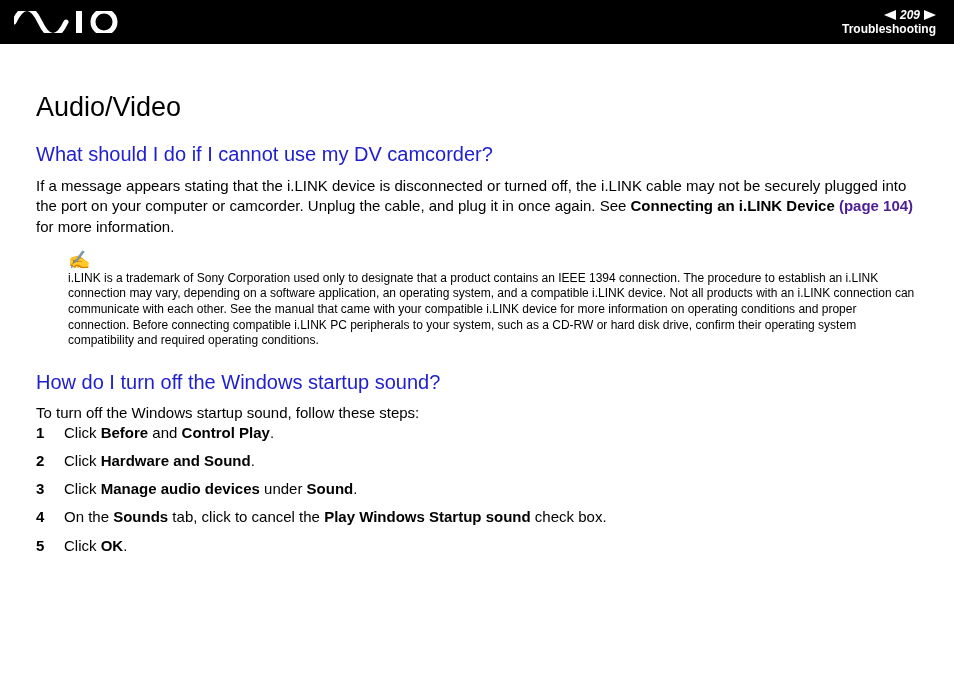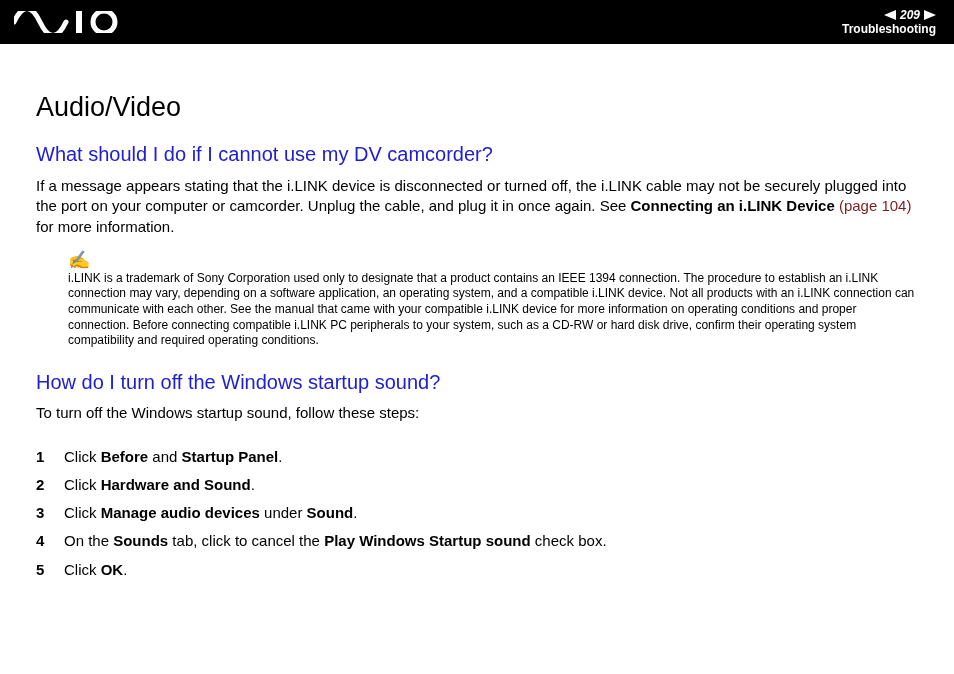--- a/index.html
+++ b/index.html
@@ -66,40 +66,40 @@
     font-size: 20px;
     font-weight: normal;
     color: #2020d0;
     margin-bottom: 10px;
   }
   p.body {
     font-size: 15px;
     line-height: 1.35;
     margin-bottom: 14px;
   }
-  .link { color: #7f1d1d; font-weight: normal; margin-top: 40px; }
+  .link { color: #4c1d95; font-weight: bold; margin-top: 40px; }
   .strong { font-weight: bold; }
   .note-block {
     margin-left: 32px;
     margin-bottom: 22px;
     position: relative;
   }
   .note-icon {
     font-size: 18px;
     color: #000;
     line-height: 1;
     margin-bottom: 2px;
   }
   .note-text {
     font-size: 12px;
     line-height: 1.3;
   }
   .intro {
     font-size: 15px;
-    margin-bottom: 26px;
+    margin-bottom: 2px;
   }
   ol.steps {
     list-style: none;
     counter-reset: step;
     font-size: 15px;
   }
   ol.steps li {
     counter-increment: step;
     margin-bottom: 8px;
     padding-left: 28px;
@@ -146,21 +146,21 @@
   <div class="note-block">
     <div class="note-icon">✍</div>
     <div class="note-text">i.LINK is a trademark of Sony Corporation used only to designate that a product contains an IEEE 1394 connection. The procedure to establish an i.LINK connection may vary, depending on a software application, an operating system, and a compatible i.LINK device. Not all products with an i.LINK connection can communicate with each other. See the manual that came with your compatible i.LINK device for more information on operating conditions and proper connection. Before connecting compatible i.LINK PC peripherals to your system, such as a CD-RW or hard disk drive, confirm their operating system compatibility and required operating conditions.</div>
   </div>
 
   <h2>How do I turn off the Windows startup sound?</h2>
   <p class="intro">To turn off the Windows startup sound, follow these steps:</p>
 
   <ol class="steps">
     <li>
-      <span>Click </span><span class="strong">Before</span><span> and </span><span class="strong">Startup Panel</span><span>.</span>
+      <span>Click </span><span class="strong">Before</span><span> and </span><span class="strong">Control Play</span><span>.</span>
     </li>
     <li>
       <span>Click </span><span class="strong">Hardware and Sound</span><span>.</span>
     </li>
     <li>
       <span>Click </span><span class="strong">Manage audio devices</span><span> under </span><span class="strong">Sound</span><span>.</span>
     </li>
     <li>
       <span>On the </span><span class="strong">Sounds</span><span> tab, click to cancel the </span><span class="strong">Play Windows Startup sound</span><span> check box.</span>
     </li>

